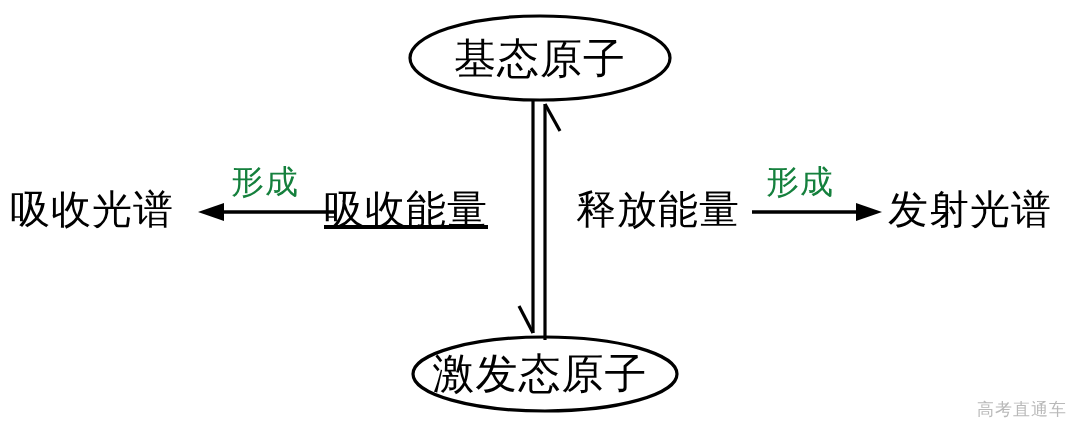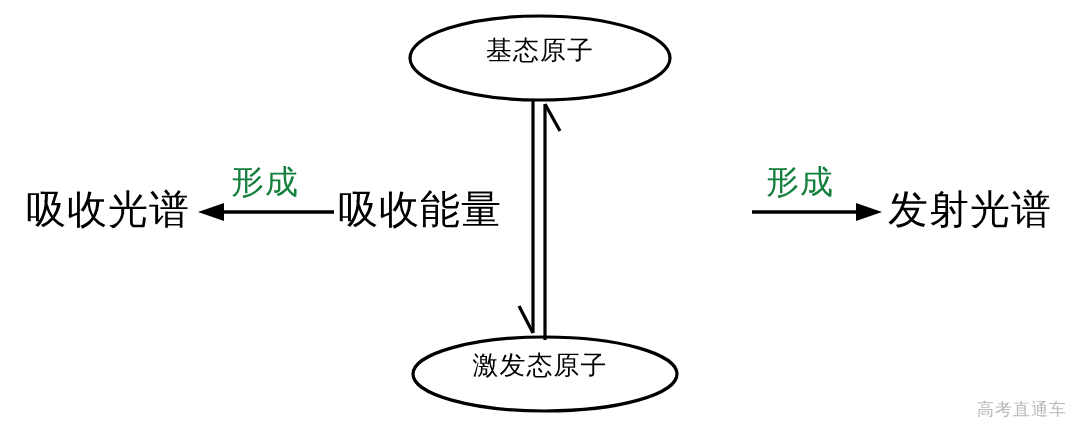--- a/index.html
+++ b/index.html
@@ -20,21 +20,21 @@
   }
   #diagram-svg {
     position: absolute;
     left: 0;
     top: 0;
     width: 1080px;
     height: 443px;
   }
   .node-label {
     position: absolute;
-    font-size: 26px;
+    font-size: 42px;
     line-height: 1;
     color: #000000;
     white-space: nowrap;
     letter-spacing: 1px;
     text-align: center;
   }
   .flow-text {
     position: absolute;
     font-size: 40px;
     line-height: 1;
@@ -57,22 +57,22 @@
     color: #b9b9b9;
     white-space: nowrap;
     letter-spacing: 1px;
     font-family: "DejaVu Sans", "Liberation Sans", sans-serif;
     margin-left: 32px;
   }
   
   #label-ground   { left: 436px; top: 38px;  width: 208px; }
   #label-excited  { left: 428px; top: 353px; width: 224px; }
   
-  #text-absorption-spectrum { left: 26px;  top: 190px; text-align: center; }
-  #text-absorb-energy       { left: 338px; top: 190px; }
+  #text-absorption-spectrum { left: 10px;  top: 190px; text-align: center; }
+  #text-absorb-energy       { left: 324px; top: 190px; text-decoration: underline; }
   #text-release-energy      { left: 576px; top: 190px; }
   #text-emission-spectrum   { left: 888px; top: 190px; }
   
   #label-form-left  { left: 231px; top: 166px; }
   #label-form-right { left: 766px; top: 166px; }
   #watermark-brand  { left: 945px; top: 401px; }
 </style>
 </head>
 <body>
 
@@ -100,20 +100,21 @@
   </svg>
 
   <div class="node-label" id="label-ground">基态原子</div>
 
   <div class="node-label" id="label-excited">激发态原子</div>
 
   <div class="flow-text" id="text-absorption-spectrum">吸收光谱</div>
 
   <div class="flow-text" id="text-absorb-energy">吸收能量</div>
 
+  <div class="flow-text" id="text-release-energy">释放能量</div>
 
   <div class="flow-text" id="text-emission-spectrum">发射光谱</div>
 
   <div class="edge-label" id="label-form-left">形成</div>
 
   <div class="edge-label" id="label-form-right">形成</div>
 
   <div class="watermark" id="watermark-brand">高考直通车</div>
 
 </div>

